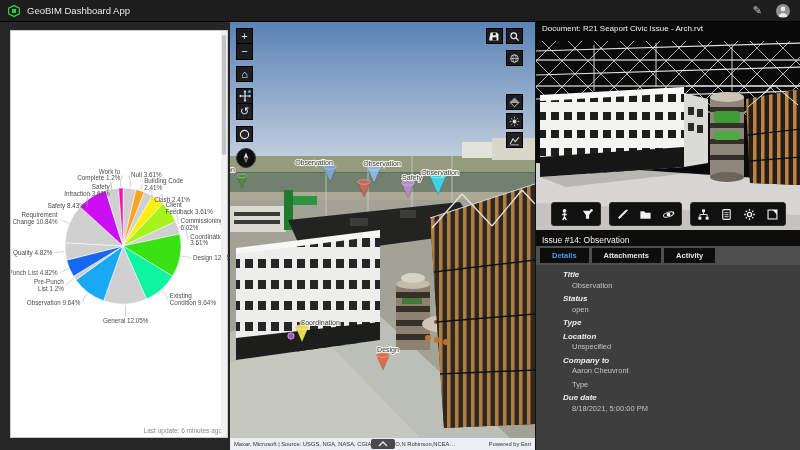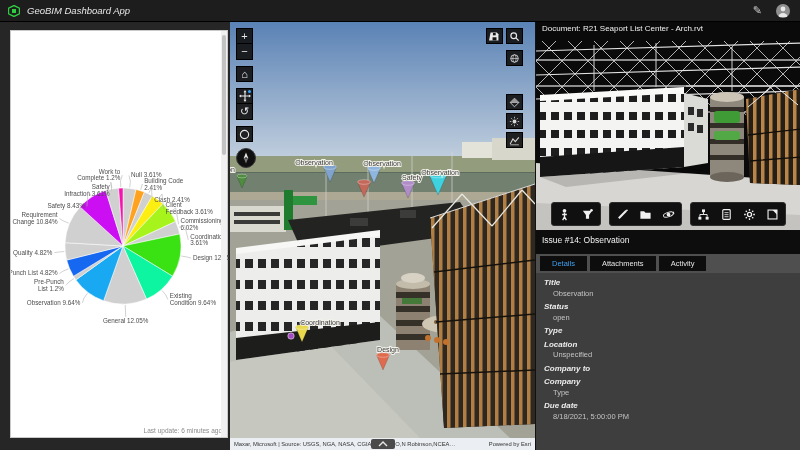--- a/index.html
+++ b/index.html
@@ -4,21 +4,21 @@
 <style>
   html,body{margin:0;padding:0;}
   body{width:800px;height:450px;overflow:hidden;background:#262626;
        font-family:"Liberation Sans",sans-serif;-webkit-font-smoothing:antialiased;}
   .app{position:relative;width:800px;height:450px;}
 
   
   .hdr{position:absolute;top:0;left:0;width:800px;height:22px;background:#1d1d1d;
        display:flex;align-items:center;border-bottom:1px solid #000;box-sizing:border-box;}
   .hdr .logo{margin:0 7px 0 8px;display:flex;}
-  .hdr .title{color:#e8e8e8;font-size:9.5px;font-style:italic;}
+  .hdr .title{color:#e8e8e8;font-size:9.5px;}
   .hdr .spacer{flex:1;}
   .hdr .edit{color:#c9c9c9;font-size:11px;margin-right:14px;cursor:pointer;}
   .hdr .avatar{width:14px;height:14px;border-radius:50%;background:#8f8f8f;margin-right:10px;
        display:flex;align-items:center;justify-content:center;overflow:hidden;}
 
   
   .left-bg{position:absolute;top:22px;left:0;width:230px;height:428px;background:#262626;}
   .chart-card{position:absolute;top:8px;left:10px;width:218px;height:408px;background:#ffffff;
        border:1px solid #c9c9c9;box-sizing:border-box;}
   .chart-card svg{position:absolute;inset:0;}
@@ -48,25 +48,25 @@
         background:#4a4a4a;border:none;border-radius:2px;display:flex;align-items:center;justify-content:center;cursor:pointer;}
 
   
   .rpanel{position:absolute;top:22px;left:535px;width:265px;height:428px;background:#3e3e3e;
         border-left:1px solid #111;box-sizing:border-box;display:flex;flex-direction:column;}
   .doc-title{height:13px;background:#0a0a0a;color:#f0f0f0;font-size:8px;line-height:13px;padding-left:6px;}
   .viewport{position:relative;height:195px;background:#0a0a0a;overflow:hidden;}
   .vp-toolbar{position:absolute;bottom:4px;left:0;width:100%;display:flex;justify-content:center;gap:8px;}
   .tgroup{display:flex;background:#101010;border:1px solid #2c2c2c;border-radius:3px;padding:2px;gap:2px;}
   .tbtn{width:21px;height:18px;display:flex;align-items:center;justify-content:center;cursor:pointer;border-radius:2px;}
-  .issue-hdr{height:24px;background:#0d0d0d;color:#f2f2f2;font-size:8.5px;line-height:20px;padding-left:6px;}
+  .issue-hdr{height:16px;background:#0d0d0d;color:#f2f2f2;font-size:8.5px;line-height:20px;padding-left:6px;}
   .tabbar{height:19px;background:#4f4f4f;display:flex;align-items:center;padding-left:4px;gap:3px;}
-  .tab{background:#0d0d0d;color:#e4e4e4;font-size:7.5px;font-weight:normal;padding:3px 12px;cursor:pointer;}
+  .tab{background:#0d0d0d;color:#e4e4e4;font-size:7.5px;font-weight:bold;padding:3px 12px;cursor:pointer;}
   .tab.active{color:#3f9ef0;}
-  .fields{flex:1;padding:5px 12px 0 8px;overflow:hidden;}
+  .fields{flex:1;padding:5px 12px 0 8px;overflow:hidden;margin-left:19px;}
   .fld{margin-bottom:4.5px;}
   .fld-label{color:#ececec;font-size:8px;font-weight:bold;font-style:italic;}
   .fld-value{color:#c3c3c3;font-size:7.5px;margin:1.5px 0 0 9px;}
 
   text{user-select:none;}
 </style>
 </head>
 <body>
 
 <div class="app">
@@ -336,21 +336,21 @@
       <span class="pw">Powered by Esri</span>
       <button class="attrib-toggle">
         <svg width="10" height="6" viewBox="0 0 10 6">
             <path d="M1,5 L5,1 L9,5" fill="none" stroke="#e8e8e8" stroke-width="1.4"></path>
           </svg>
       </button>
     </div>
   </div>
 
   <div class="rpanel">
-    <div class="doc-title">Document: R21 Seaport List Center - Arch.rvt</div>
+    <div class="doc-title">Document: R21 Seaport Civic Issue - Arch.rvt</div>
 
     <div class="viewport">
       <svg width="265" height="195" viewBox="0 0 265 195">
         <defs>
           <pattern id="xb2" width="26" height="26" patternUnits="userSpaceOnUse">
             <path d="M0,0 L26,26 M26,0 L0,26" stroke="#c4c4c4" stroke-width="1"></path>
             <path d="M0,25 H26" stroke="#dcdcdc" stroke-width="1.4"></path>
           </pattern>
           <pattern id="winP2" width="13" height="18" patternUnits="userSpaceOnUse">
             <rect x="2" y="5" width="8" height="8" fill="#1e1e1e"></rect>
@@ -475,23 +475,23 @@
         </div>
         <div class="fld">
           <div class="fld-label">Type</div>
         </div>
         <div class="fld">
           <div class="fld-label">Location</div>
           <div class="fld-value">Unspecified</div>
         </div>
         <div class="fld">
           <div class="fld-label">Company to</div>
-        </div>
-        <div class="fld">
-          <div class="fld-label">Company</div>
+          <div class="fld-value">Aaron Cheuvront</div>
+        </div>
+        <div class="fld">
           <div class="fld-value">Type</div>
         </div>
         <div class="fld">
           <div class="fld-label">Due date</div>
           <div class="fld-value">8/18/2021, 5:00:00 PM</div>
         </div>
       </div>
   </div>
 </div>
 

